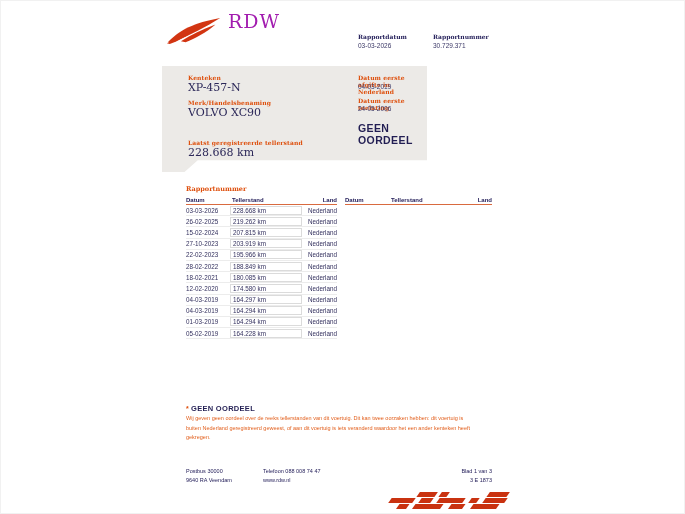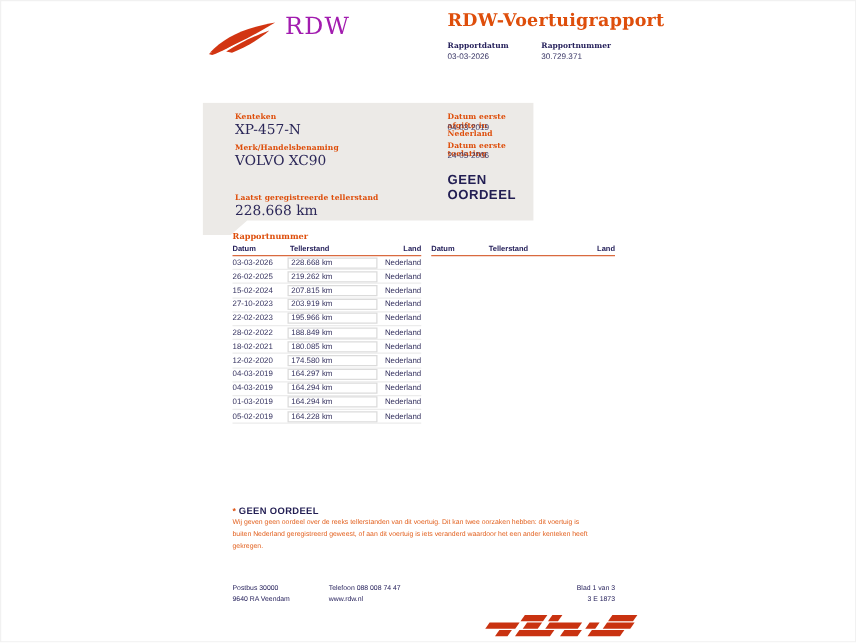--- a/index.html
+++ b/index.html
@@ -9,21 +9,21 @@
     box-shadow:inset 0 0 0 1px #f1f1f1;
   }
   .abs{position:absolute;}
   
   .logo-ico{left:166px;top:15px;width:56px;height:32px;}
   .logo-word{left:228px;top:10px;font-family:"DejaVu Serif",serif;font-size:19px;letter-spacing:1px;color:#a21caf;}
   .rep-title{left:358px;top:9px;font-family:"DejaVu Serif",serif;font-weight:bold;font-size:14px;color:#DE4E0B;letter-spacing:.2px;}
   .fld-label{font-family:"DejaVu Serif",serif;font-weight:bold;font-size:6px;color:#27225C;}
   .fld-value{font-size:6.5px;color:#3A3766;}
   
-  .vbox{left:162px;top:82px;width:265px;height:106px;background:#ECEAE7;
+  .vbox{left:162px;top:66px;width:265px;height:106px;background:#ECEAE7;
     clip-path:polygon(0 0,100% 0,100% 89%,13.5% 89%,8.5% 100%,0 100%);}
   .olabel{position:absolute;font-family:"DejaVu Serif",serif;font-weight:bold;font-size:6px;color:#DE4E0B;letter-spacing:.1px;}
   .bigval{position:absolute;font-family:"DejaVu Serif",serif;font-size:11px;color:#2B2758;}
   .smval{position:absolute;font-size:6.5px;color:#3A3766;}
   .oordeel{position:absolute;left:196px;top:56px;font-weight:bold;font-size:10.5px;letter-spacing:.4px;color:#221E53;}
   .oordeel-star{position:absolute;left:306px;top:54px;color:#DE4E0B;font-weight:bold;font-size:9px;}
   
   .section-h{left:186px;top:185px;font-family:"DejaVu Serif",serif;font-weight:bold;font-size:6.5px;color:#DE4E0B;}
   .tbl{position:absolute;top:195px;}
   .tbl-left{left:186px;width:151px;}
@@ -54,21 +54,20 @@
 
 <div id="page">
 
   <svg class="abs logo-ico" viewBox="0 0 60 32" xmlns="http://www.w3.org/2000/svg">
     <path d="M2 28 C14 15 30 7 58 2 C42 12 26 20 10 27 Z" fill="#D23512"></path>
     <path d="M16 27 C27 20 39 14 53 9 C44 17 31 24 21 28 Z" fill="#D23512"></path>
     <path d="M1 29 C10 24 20 19 30 16 C22 22 12 27 4 30 Z" fill="#D23512"></path>
   </svg>
   <div class="abs logo-word">RDW</div>
 
-  <div class="abs rep-title">RDW-Voertuigrapport</div>
   <div class="abs fld-label" style="left:358px;top:33px;">Rapportdatum</div>
   <div class="abs fld-label" style="left:433px;top:33px;">Rapportnummer</div>
   <div class="abs fld-value" style="left:358px;top:42px;">03-03-2026</div>
   <div class="abs fld-value" style="left:433px;top:42px;">30.729.371</div>
 
   <div class="abs vbox">
     <div class="olabel" style="left:26px;top:8px;">Kenteken</div>
     <div class="bigval" style="left:26px;top:15px;">XP-457-N</div>
     <div class="olabel" style="left:26px;top:33px;">Merk/Handelsbenaming</div>
     <div class="bigval" style="left:26px;top:40px;text-align:right;">VOLVO XC90</div>

